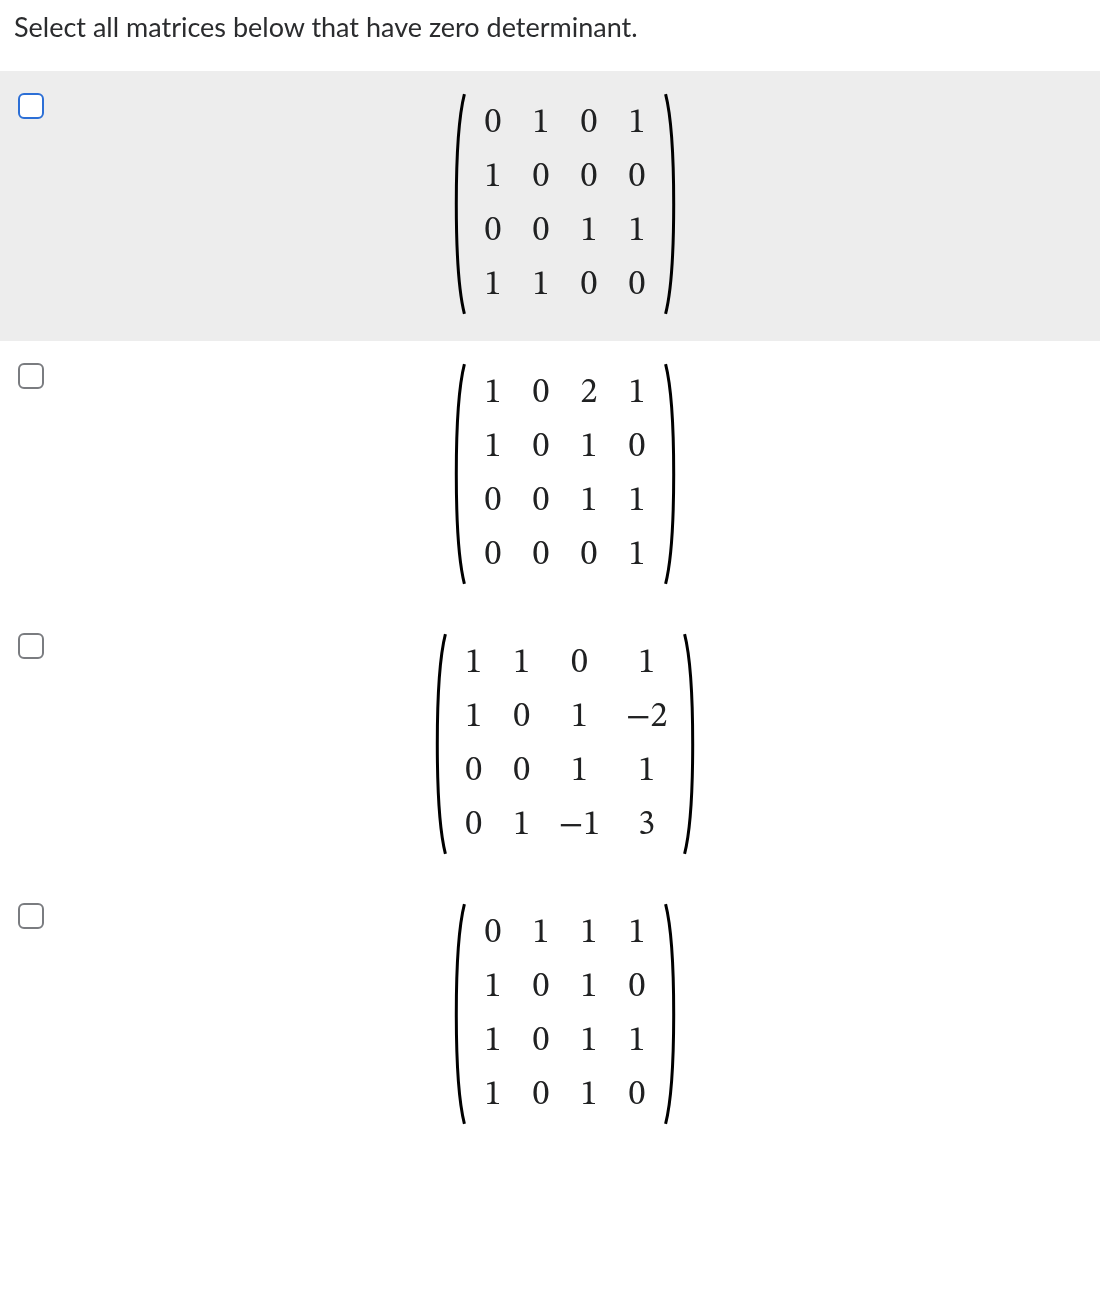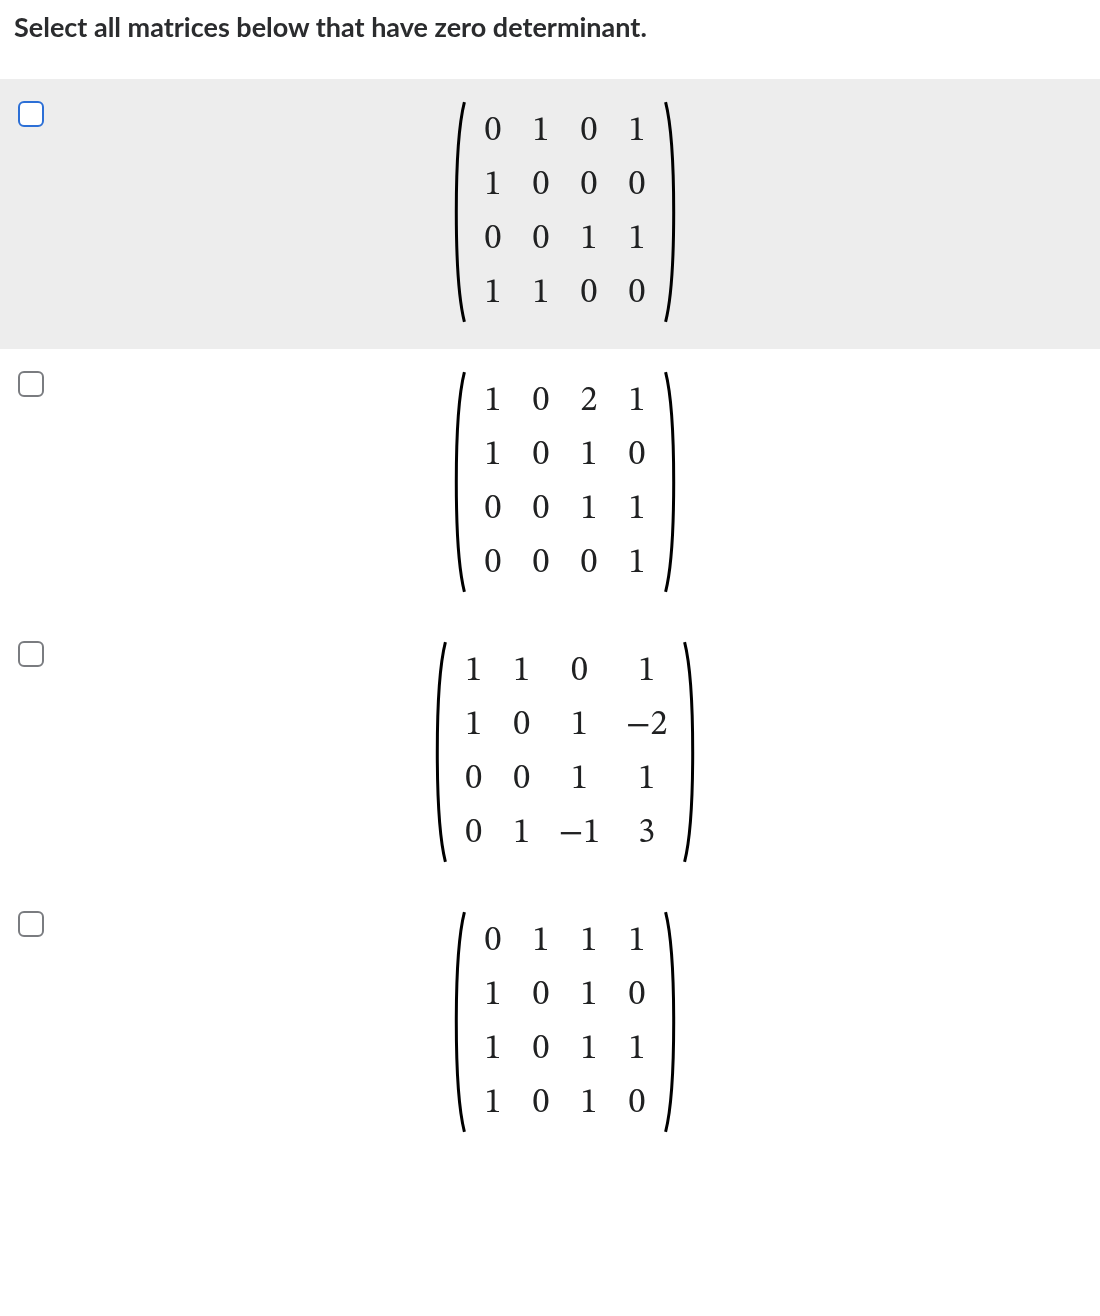--- a/index.html
+++ b/index.html
@@ -6,23 +6,23 @@
     body {
       margin: 0;
       padding: 0;
       font-family: "Segoe UI", Lato, -apple-system, Arial, sans-serif;
       font-size: 24px;
       color: #202122;
       background: #fff;
       width: 1100px;
     }
     .prompt {
-      padding: 10px 14px 36px 14px;
+      padding: 10px 14px 28px 14px;
       font-size: 27px;
-      font-weight: 700;
+      font-weight: 400;
       color: #2b2c2e;
     }
     .option-row {
       display: flex;
       align-items: flex-start;
       padding: 18px 14px 22px 18px;
       background: #fff;
     }
     .option-row.highlighted {
       background: #ededed;

